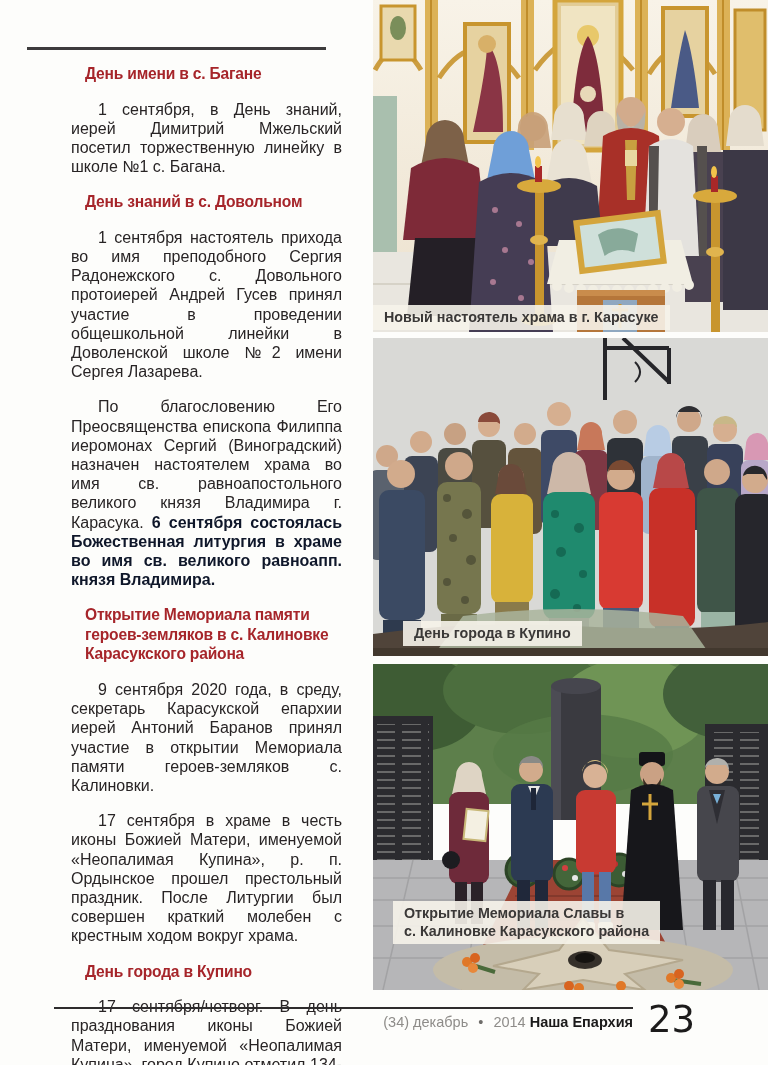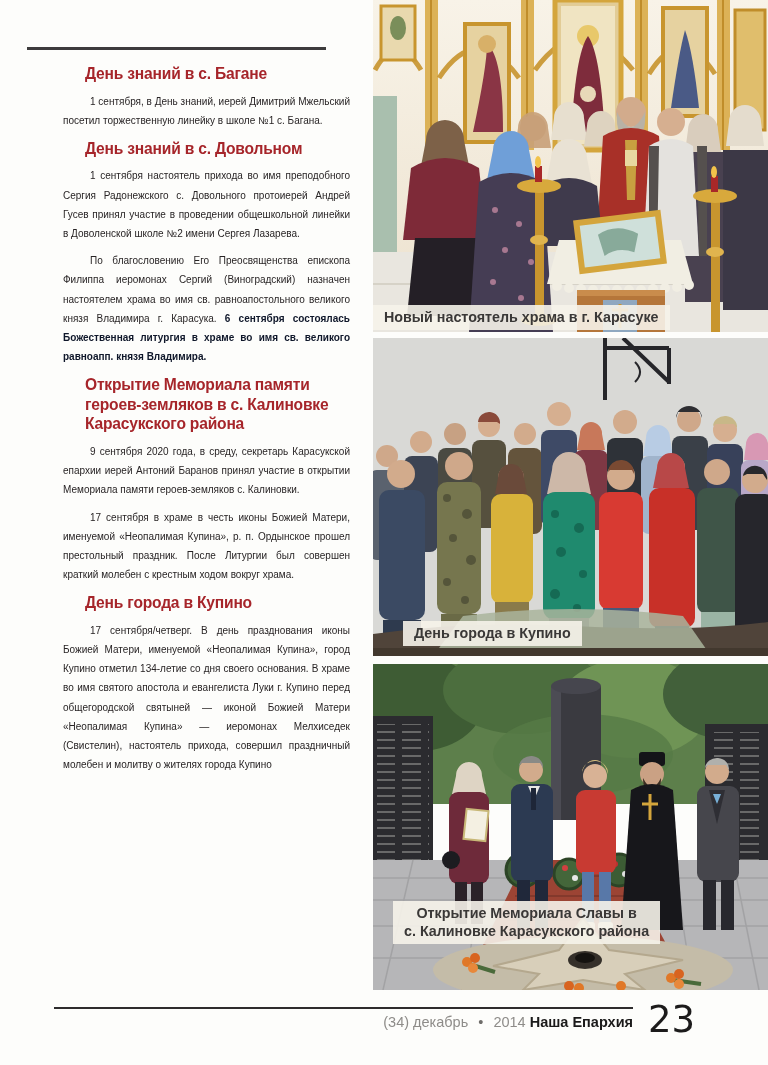--- a/index.html
+++ b/index.html
@@ -13,30 +13,30 @@
   .footer-rule{position:absolute;left:54px;top:1007px;width:579px;height:2px;background:#2e2c2d;}
   
   .text-col{position:absolute;left:55px;top:56px;width:303px;}
   .article-heading{
     margin:9px 0 6px 0;padding-left:30px;
     font-size:15.6px;line-height:19.5px;font-weight:bold;
     color:#a6252a;letter-spacing:-0.2px;white-space:pre-line;
   }
   .article:first-child .article-heading{margin-top:8px;}
   .article-body{
-    margin:8px;font-size:10px;line-height:19.2px;color:#282425;
+    margin:16px;font-size:16px;line-height:19.2px;color:#282425;
     text-align:justify;text-indent:27px;
   }
   .article-body b{color:#0f172a;}
   
   .photo{position:absolute;left:373px;width:395px;margin:0;padding:0;}
   .photo svg{display:block;}
   #photo1{top:0;height:332px;}
   #photo2{top:338px;height:318px;}
-  #photo3{top:664px;height:287px;text-align:center;}
+  #photo3{top:664px;height:287px;}
   .caption{
     position:absolute;display:inline-block;
     background:rgba(246,243,234,0.9);
     color:#3a3837;font-weight:bold;font-size:14.3px;line-height:18px;
     padding:3px 11px 4px 11px;white-space:pre-line;
   }
   #photo1 .caption{left:0;bottom:2px;}
   #photo2 .caption{left:30px;bottom:10px;}
   #photo3 .caption{left:20px;bottom:7px;}
   
@@ -55,21 +55,21 @@
 </head>
 <body>
 
 <div class="page">
 
   <div class="top-rule"></div>
 
   <div class="text-col">
 
     <section class="article">
-      <h2 class="article-heading">День знаний в с. Багане</h2>
+      <h2 class="article-heading">День имени в с. Багане</h2>
       <p class="article-body">1 сентября, в День знаний, иерей Димитрий Мжельский посетил торжественную линейку в школе №1 с. Багана.</p>
     </section>
 
     <section class="article">
       <h2 class="article-heading">День знаний в с. Довольном</h2>
       <p class="article-body">1 сентября настоятель прихода во имя преподобного Сергия Радонежского с. Довольного протоиерей Андрей Гусев принял участие в проведении общешкольной линейки в Доволенской школе №2 имени Сергея Лазарева.</p>
     </section>
 
     <section class="article">
       <p class="article-body"><span>По благословению Его Преосвященства епископа Филиппа иеромонах Сергий (Виноградский) назначен настоятелем храма во имя св. равноапостольного великого князя Владимира г. Карасука. </span><b>6 сентября состоялась Божественная литургия в храме во имя св. великого равноапп. князя Владимира.</b></p>

